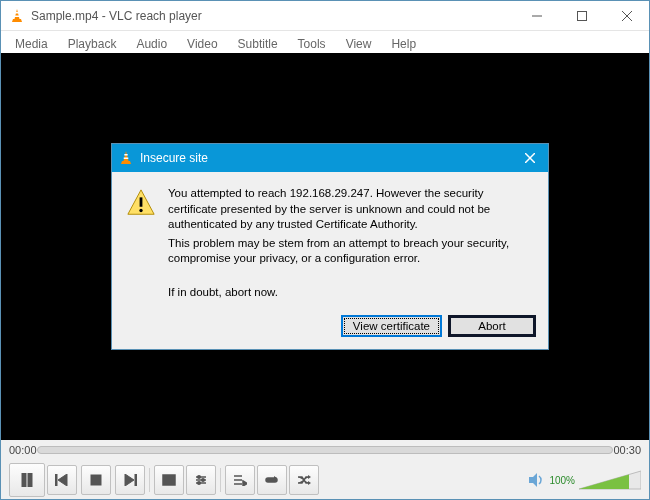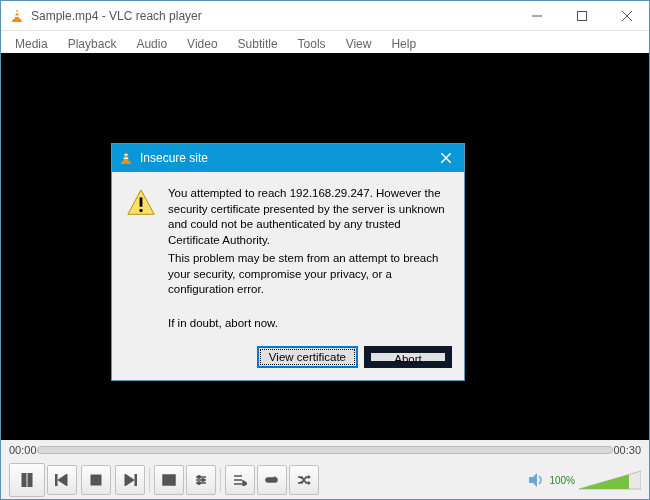--- a/index.html
+++ b/index.html
@@ -13,32 +13,32 @@
     .winbtn svg { stroke: #555; stroke-width: 1; }
 
     
     .menubar { height: 22px; display: flex; align-items: flex-end; padding: 0 4px; gap: 0; background: #fff; }
     .menubar span { font-size: 12px; color: #666; padding: 2px 10px; cursor: pointer; }
 
     
     .video-area { background: #000; height: 387px; position: relative; }
 
     
-    .dialog { position: absolute; left: 110px; top: 142px; width: 354px; background: #f0f0f0; border: 1px solid #5a91b5; box-shadow: 3px 3px 8px rgba(0,0,0,.3); }
+    .dialog { position: absolute; left: 110px; top: 142px; width: 438px; background: #f0f0f0; border: 1px solid #5a91b5; box-shadow: 3px 3px 8px rgba(0,0,0,.3); }
     .dialog-title { height: 28px; background: #0997d8; display: flex; align-items: center; padding: 0 6px; }
     .dialog-title .cone { width: 16px; height: 16px; margin-right: 6px; }
     .dialog-title-text { color: #fff; font-size: 12px; flex: 1; }
     .dialog-close { width: 24px; height: 24px; display: flex; align-items: center; justify-content: center; cursor: pointer; }
     .dialog-close svg { stroke: #fff; stroke-width: 1.5; }
     .dialog-body { display: flex; padding: 14px 16px 10px 14px; gap: 12px; }
     .warn-icon { width: 30px; height: 30px; flex-shrink: 0; margin-top: 2px; }
     .dialog-text { font-size: 11.5px; color: #000; line-height: 1.35; }
     .dialog-text p { margin-bottom: 3px; }
     .dialog-buttons { display: flex; justify-content: flex-end; gap: 6px; padding: 2px 12px 12px 24px; }
-    .dbtn { min-width: 88px; height: 22px; font-size: 11.5px; background: #e1e1e1; border: 7px solid #0f172a; cursor: pointer; padding: 0 10px; }
+    .dbtn { min-width: 88px; height: 22px; font-size: 11.5px; background: #e1e1e1; border: 3px solid #0f172a; cursor: pointer; padding: 0 10px; }
     .dbtn.focus { border: 2px solid #0078d7; outline: 1px dotted #000; outline-offset: -4px; }
 
     
     .seek-row { height: 20px; display: flex; align-items: center; padding: 4px 8px; gap: 0; background: #f0f0f0; }
     .time { font-size: 11px; color: #444; }
     .seek-track { flex: 1; height: 8px; background: #d9d9d9; border: 1px solid #bcbcbc; border-radius: 4px; }
 
     
     .controls { height: 40px; display: flex; align-items: center; padding: 0 8px; gap: 2px; background: #f0f0f0; }
     .cbtn { width: 30px; height: 30px; border: 1px solid #c0c0c0; background: linear-gradient(#fdfdfd,#e8e8e8); border-radius: 2px; display: flex; align-items: center; justify-content: center; cursor: pointer; }

